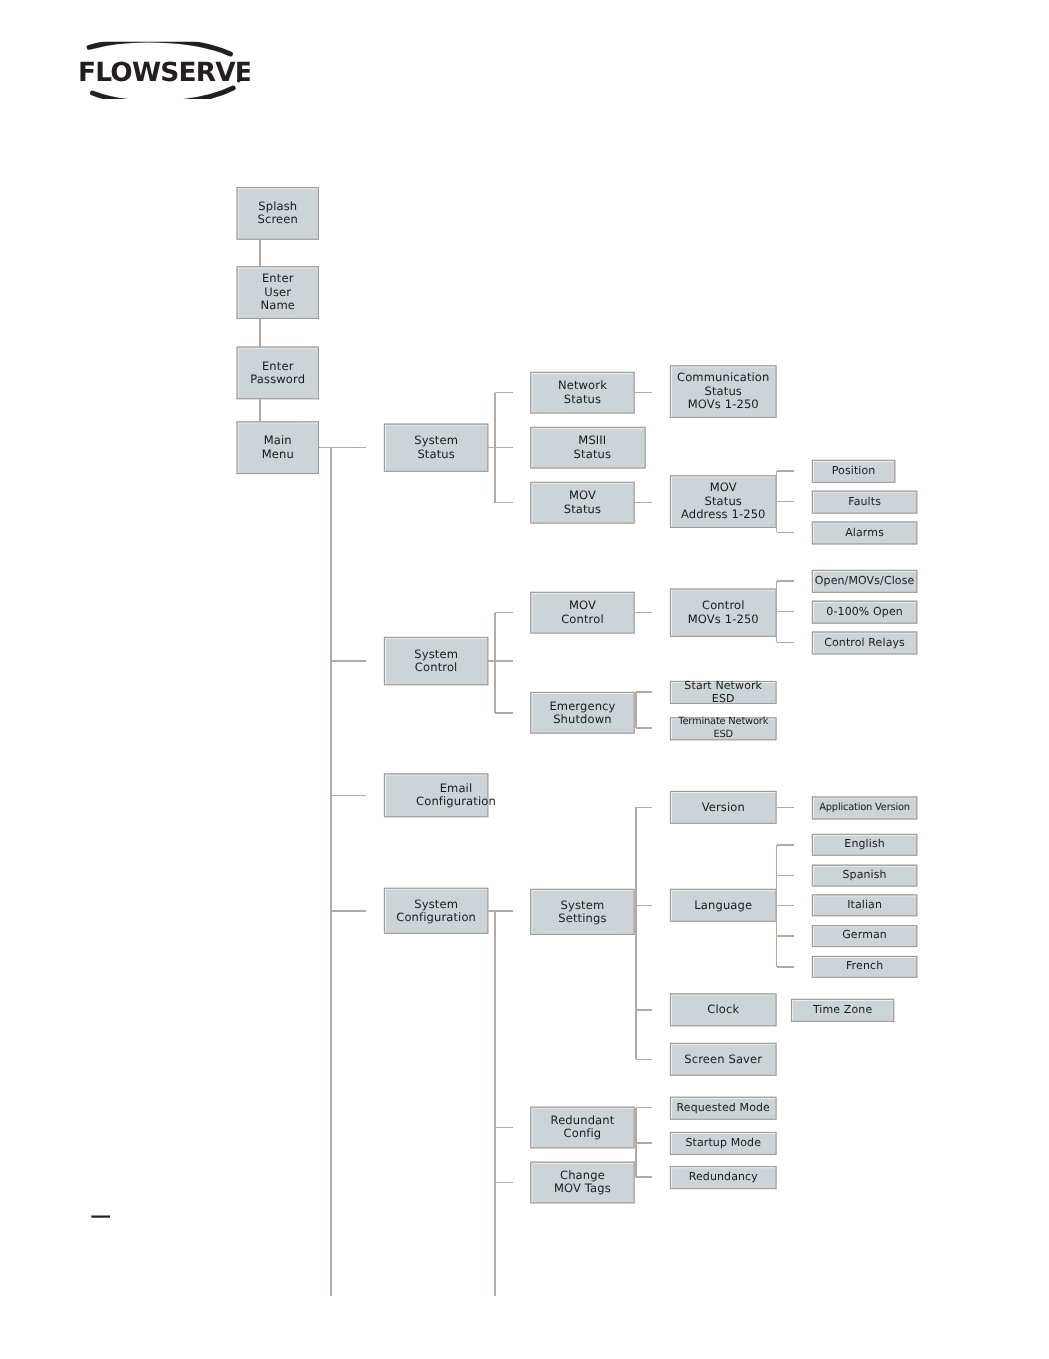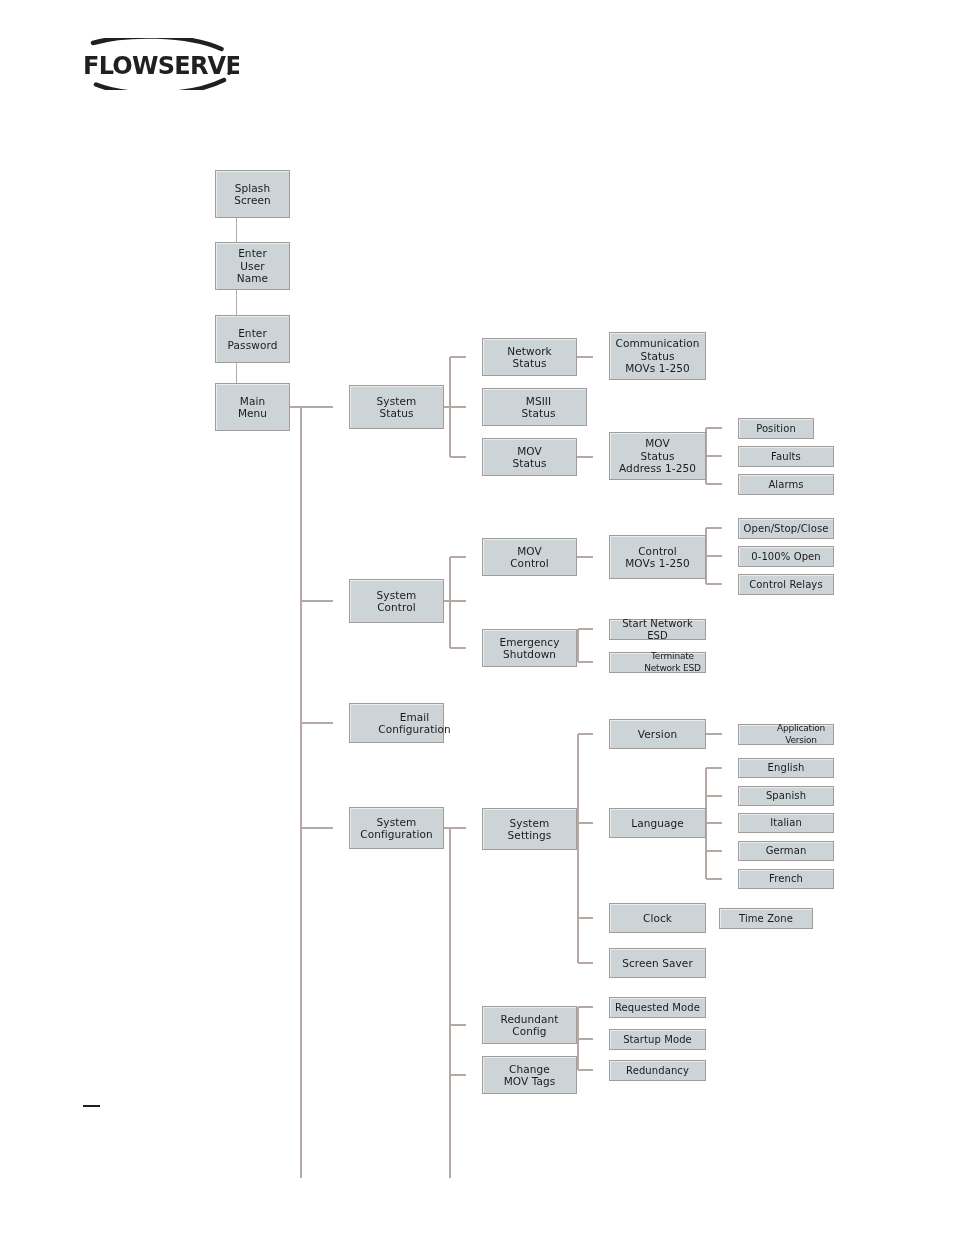--- a/index.html
+++ b/index.html
@@ -11,21 +11,21 @@
     width: 954px; height: 1235px;
     position: relative;
     font-family: "DejaVu Sans", "Liberation Sans", sans-serif;
     overflow: hidden;
   }
 
   
   #logo {
     position: absolute;
     left: 67px; top: 38px;
-    width: 160px; height: 52px; margin-left: 12px;
+    width: 160px; height: 52px;
   }
 
   
   #diagram {
     position: absolute;
     left: 0; top: 0;
     width: 954px; height: 1235px;
   }
 
   
@@ -47,21 +47,21 @@
     text-align: center;
     color: #1a1a1a;
     font-size: 10.5px;
     line-height: 12.5px;
     letter-spacing: 0.1px;
     white-space: pre-line;
     padding: 0 2px;
     margin-left: 16px;
   }
   .node.leaf { font-size: 10px; line-height: 11.5px; }
-  .node.tight { font-size: 9px; letter-spacing: -0.2px; padding-left: 32px; }
+  .node.tight { font-size: 9px; letter-spacing: -0.2px; }
 
   
   #footnote-rule {
     position: absolute;
     left: 83px; top: 1105px;
     width: 17px; height: 0;
     border-top: 2px solid #231f20;
   }
 </style>
 </head>
@@ -163,21 +163,21 @@
 Address 1-250</div>
     <div class="node leaf" style="left: 722px; top: 418px; width: 76px; height: 21px; background: rgb(204, 212, 216); border-color: rgb(163, 155, 151);">Position</div>
     <div class="node leaf" style="left: 722px; top: 446px; width: 96px; height: 21px; background: rgb(204, 212, 216); border-color: rgb(163, 155, 151);">Faults</div>
     <div class="node leaf" style="left: 722px; top: 474px; width: 96px; height: 21px; background: rgb(204, 212, 216); border-color: rgb(163, 155, 151);">Alarms</div>
     <div class="node" style="left: 333px; top: 579px; width: 95px; height: 44px; background: rgb(204, 212, 216); border-color: rgb(163, 155, 151);">System
 Control</div>
     <div class="node" style="left: 466px; top: 538px; width: 95px; height: 38px; background: rgb(204, 212, 216); border-color: rgb(163, 155, 151);">MOV
 Control</div>
     <div class="node" style="left: 593px; top: 535px; width: 97px; height: 44px; background: rgb(204, 212, 216); border-color: rgb(163, 155, 151);">Control
 MOVs 1-250</div>
-    <div class="node leaf" style="left: 722px; top: 518px; width: 96px; height: 21px; background: rgb(204, 212, 216); border-color: rgb(163, 155, 151);">Open/Stop/Close</div>
+    <div class="node leaf" style="left: 722px; top: 518px; width: 96px; height: 21px; background: rgb(204, 212, 216); border-color: rgb(163, 155, 151);">Open/MOVs/Close</div>
     <div class="node leaf" style="left: 722px; top: 546px; width: 96px; height: 21px; background: rgb(204, 212, 216); border-color: rgb(163, 155, 151);">0-100% Open</div>
     <div class="node leaf" style="left: 722px; top: 574px; width: 96px; height: 21px; background: rgb(204, 212, 216); border-color: rgb(163, 155, 151);">Control Relays</div>
     <div class="node" style="left: 466px; top: 629px; width: 95px; height: 38px; background: rgb(204, 212, 216); border-color: rgb(163, 155, 151);">Emergency
 Shutdown</div>
     <div class="node leaf" style="left: 593px; top: 619px; width: 97px; height: 21px; background: rgb(204, 212, 216); border-color: rgb(163, 155, 151);">Start Network ESD</div>
     <div class="node leaf tight" style="left: 593px; top: 652px; width: 97px; height: 21px; background: rgb(204, 212, 216); border-color: rgb(163, 155, 151);">Terminate Network ESD</div>
     <div class="node" style="left: 333px; top: 703px; width: 95px; height: 40px; background: rgb(204, 212, 216); border-color: rgb(163, 155, 151); padding-left: 38px;">Email
 Configuration</div>
     <div class="node" style="left: 333px; top: 807px; width: 95px; height: 42px; background: rgb(204, 212, 216); border-color: rgb(163, 155, 151);">System
 Configuration</div>

